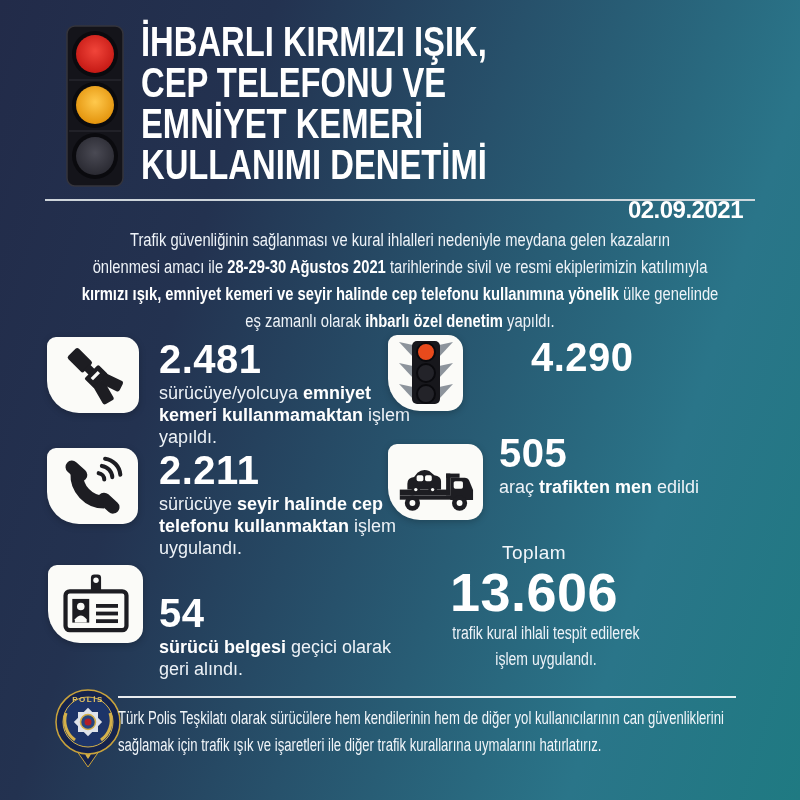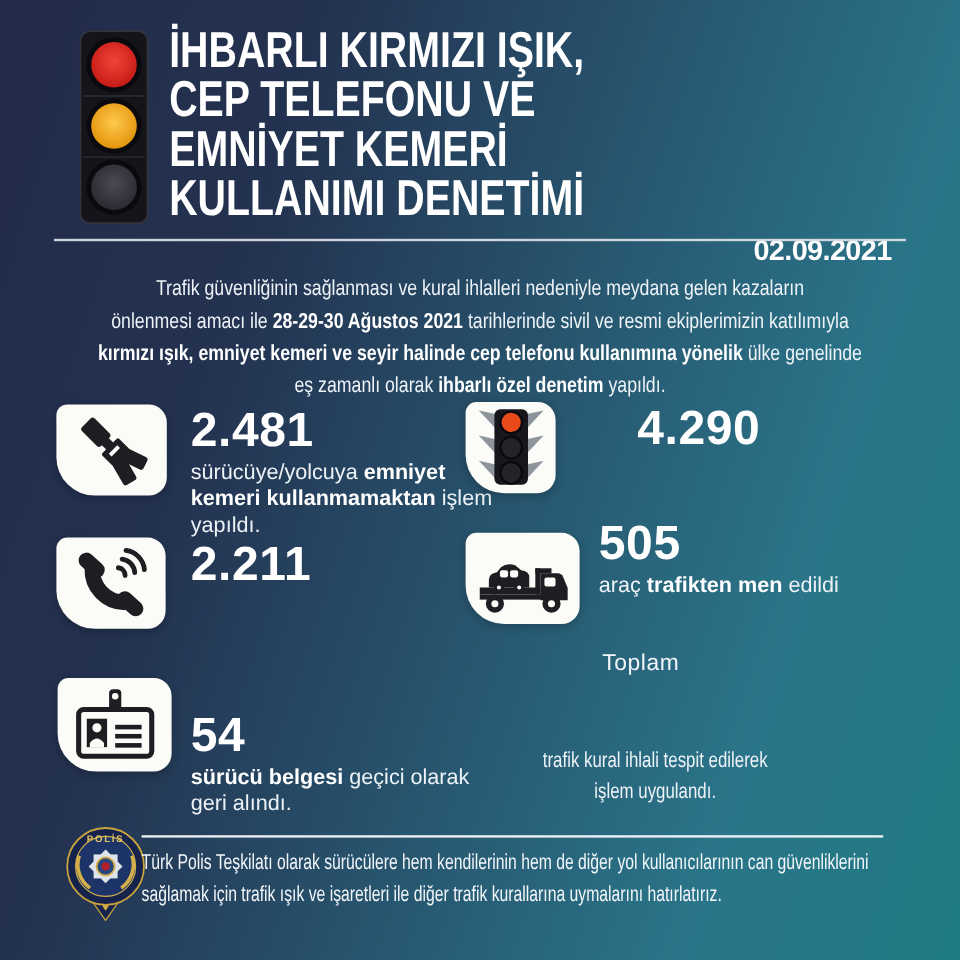--- a/index.html
+++ b/index.html
@@ -130,20 +130,21 @@
       <rect x="50" y="51" width="31" height="16" rx="8" fill="#1d1d22" transform="rotate(42 65 59)"></rect>
       <g stroke="#1d1d22" stroke-width="5" fill="none" stroke-linecap="round">
         <path d="M53 22 a8 8 0 0 1 7 8"></path>
         <path d="M57 13 a15 15 0 0 1 13 14"></path>
         <path d="M61 4 a22 22 0 0 1 19 20"></path>
       </g>
     </svg>
   </div>
   <div class="stat-text" style="left:159px;top:449px;width:240px;">
     <div class="stat-value">2.211</div>
+    <p class="stat-desc"><span>sürücüye </span><b>seyir halinde cep telefonu kullanmaktan</b><span> işlem uygulandı.</span></p>
   </div>
 
   <div class="tile" style="left:388px;top:444px;width:95px;height:76px;">
     <svg width="80" height="64" viewBox="0 0 92 76">
       <g fill="#1d1d22">
         <rect x="3" y="47" width="60" height="7"></rect>
         <rect x="3" y="54" width="86" height="5"></rect>
         <rect x="58" y="28" width="5" height="26"></rect>
           <rect x="58" y="28" width="16" height="5"></rect>
         <path d="M63 33 h17 q4 0 5.5 3.5 l4.5 11 v12 h-27 z"></path>
@@ -180,20 +181,21 @@
       <rect x="46" y="57" width="26" height="4.5" fill="#1d1d22"></rect>
     </svg>
   </div>
   <div class="stat-text" style="left:159px;top:592px;width:262px;">
     <div class="stat-value">54</div>
     <p class="stat-desc"><b>sürücü belgesi</b><span> geçici olarak geri alındı.</span></p>
   </div>
 
   <div class="total">
     <div class="total-label">Toplam</div>
+    <div class="total-value">13.606</div>
   </div>
   <div class="total-desc">
       <div><span>trafik kural ihlali tespit edilerek</span></div>
       <div><span>işlem uygulandı.</span></div>
     </div>
 
   <svg class="badge" width="72" height="80" viewBox="0 0 72 80">
     <path d="M20 56 L36 79 L52 56 Z" fill="#15234d" stroke="#c9a33c" stroke-width="1"></path>
     <path d="M30 58 q6 5 12 0 l-4 10 l-2 3 l-2 -3 z" fill="#d4b04a"></path>
     <circle cx="36" cy="34" r="32" fill="#15234d" stroke="#c9a33c" stroke-width="1.5"></circle>

